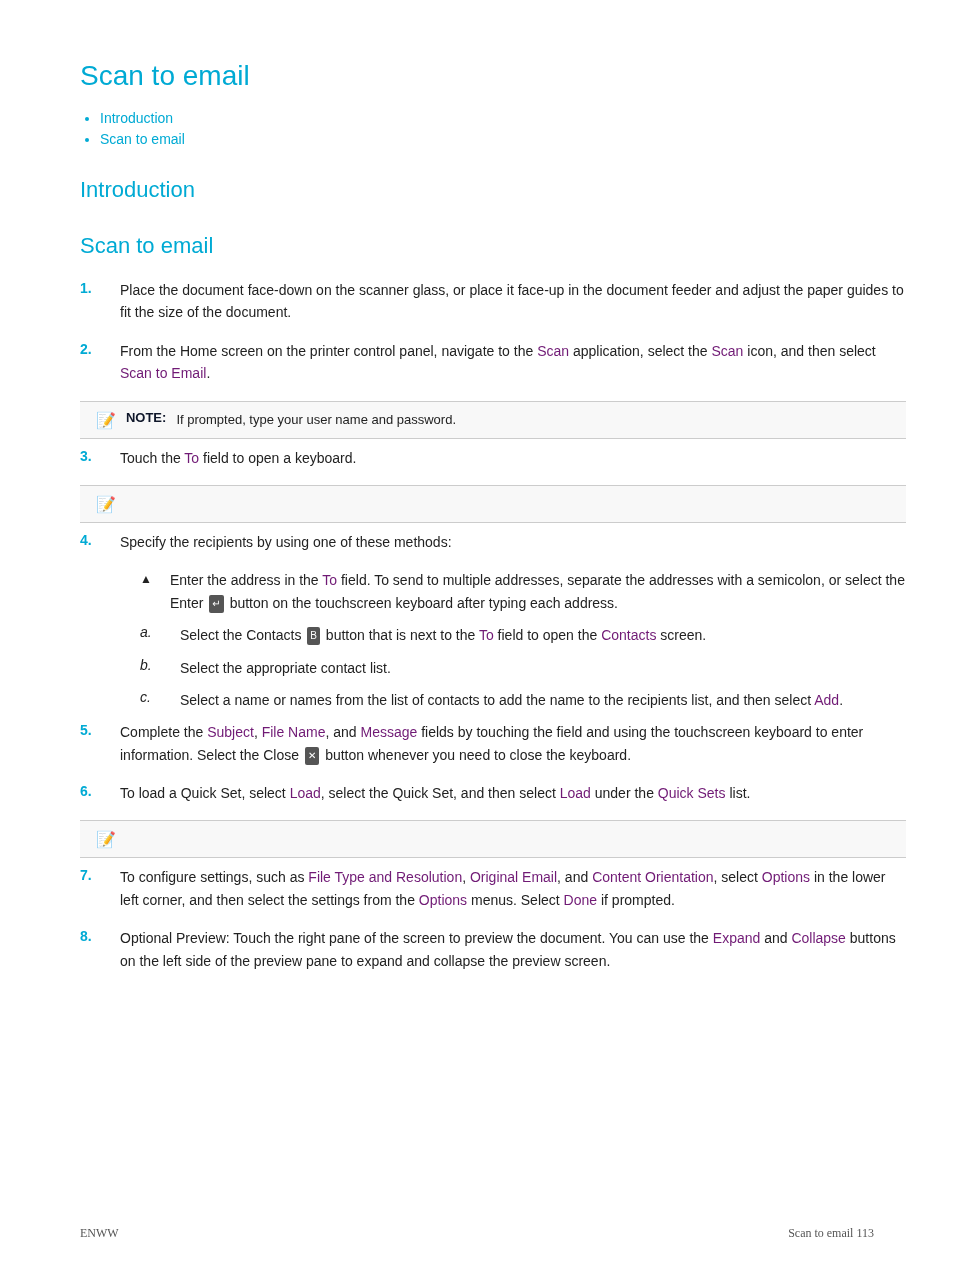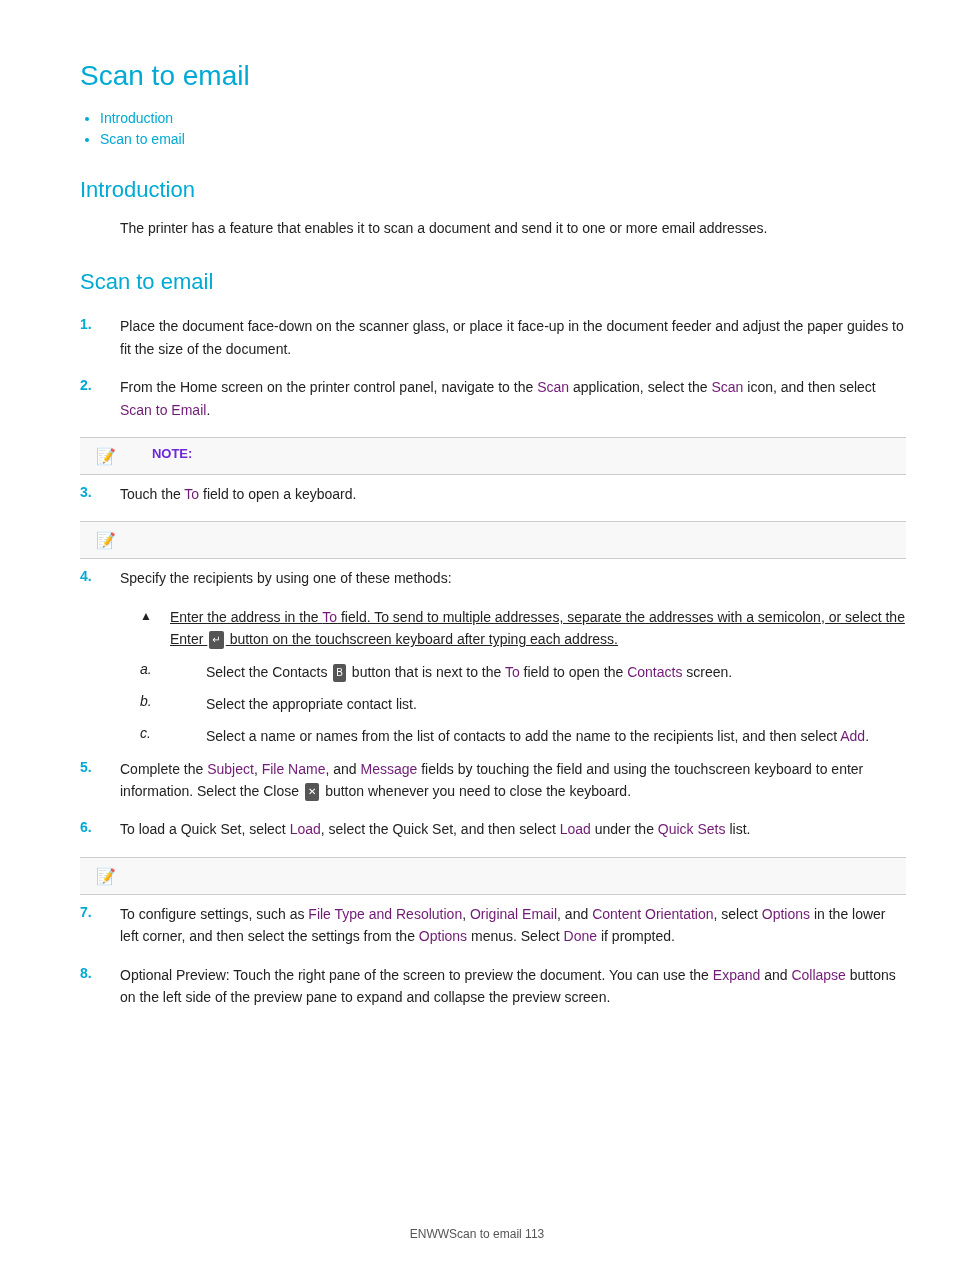--- a/index.html
+++ b/index.html
@@ -84,24 +84,23 @@
       border-top: 1px solid #ccc;
       border-bottom: 1px solid #ccc;
       padding: 8px 16px;
       margin: 8px 0 8px 0;
       display: flex;
       align-items: flex-start;
       gap: 10px;
     }
     .note-label {
       font-weight: 700;
-      color: #6d28d9;
+      color: #0f172a;
       font-size: 13px;
       white-space: nowrap;
-      margin-left: 26px;
     }
     .note-text {
       font-size: 13px;
       color: #222;
       line-height: 1.5;
     }
     .note-icon {
       font-size: 16px;
       color: #555;
       margin-top: 1px;
@@ -115,50 +114,49 @@
       min-width: 40px;
       font-size: 14px;
       color: #222;
       font-style: italic;
     }
     .sub-step-content {
       flex: 1;
       font-size: 14px;
       color: #222;
       line-height: 1.6;
-      margin-left: 26px;
     }
     .triangle-item {
       display: flex;
       margin-bottom: 10px;
       align-items: flex-start;
     }
     .triangle-icon {
       min-width: 30px;
       font-size: 12px;
       color: #222;
       padding-top: 3px;
     }
     .triangle-content {
       flex: 1;
       font-size: 14px;
       color: #222;
       line-height: 1.6;
-      text-decoration: underline;
     }
     .footer {
       position: absolute;
       bottom: 30px;
       left: 0;
       right: 0;
       display: flex;
-      justify-content: center;
+      justify-content: space-between;
       padding: 0 80px;
       font-size: 12px;
       color: #555;
+      font-family: Liberation Serif, serif;
     }
     .inline-icon {
       display: inline-block;
       background: #555;
       color: #fff;
       font-size: 10px;
       padding: 1px 3px;
       border-radius: 2px;
       vertical-align: middle;
       margin: 0 2px;
@@ -175,21 +173,20 @@
     <li>
       <a class="link" href="#introduction">Introduction</a>
     </li>
     <li>
       <a class="link" href="#scan-to-email">Scan to email</a>
     </li>
   </ul>
 
   <div class="intro-section" id="introduction">
     <h2 class="section-title">Introduction</h2>
-    <p class="intro-text">The printer has a feature that enables it to scan a document and send it to one or more email addresses.</p>
   </div>
 
   <div class="scan-section" id="scan-to-email">
     <h2 class="section-title">Scan to email</h2>
 
     <div class="steps">
 
       <div class="step">
         <span class="step-num" style="color:#00aad4;">1.</span>
         <span class="step-content">Place the document face-down on the scanner glass, or place it face-up in the document feeder and adjust the paper guides to fit the size of the document.</span>
@@ -198,20 +195,21 @@
       <div class="step">
         <span class="step-num" style="color:#00aad4;">2.</span>
         <span class="step-content">
           From the Home screen on the printer control panel, navigate to the <a class="link" href="#">Scan</a> application, select the <a class="link" href="#">Scan</a> icon, and then select <a class="link" href="#">Scan to Email</a>.
         </span>
       </div>
 
       <div class="note-box">
         <span class="note-icon">📝</span>
         <span class="note-label">NOTE:</span>
+        <span class="note-text">If prompted, type your user name and password.</span>
       </div>
 
       <div class="step">
         <span class="step-num" style="color:#00aad4;">3.</span>
         <span class="step-content">
           Touch the <a class="link" href="#">To</a> field to open a keyboard.
         </span>
       </div>
 
       <div class="note-box">

